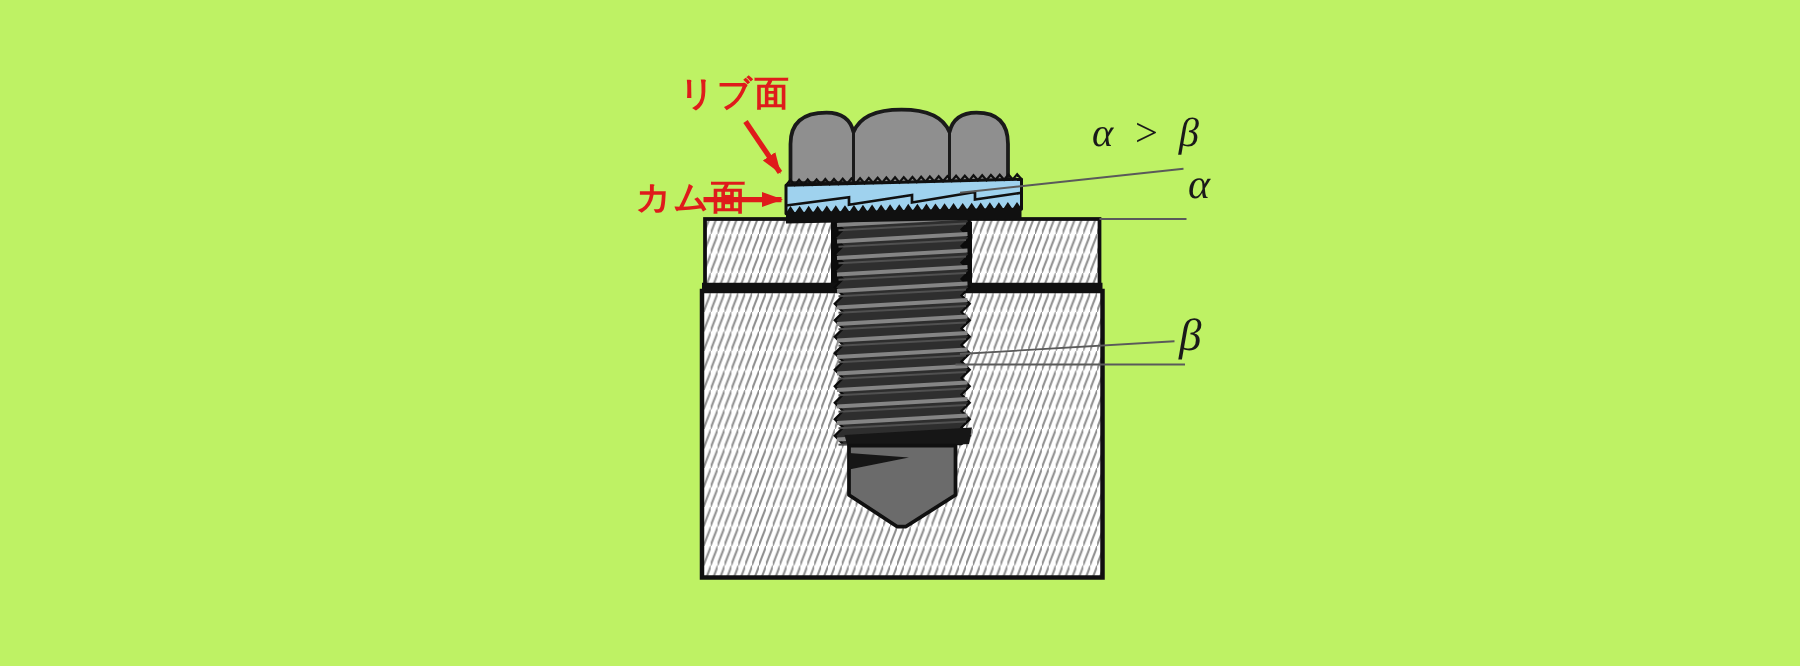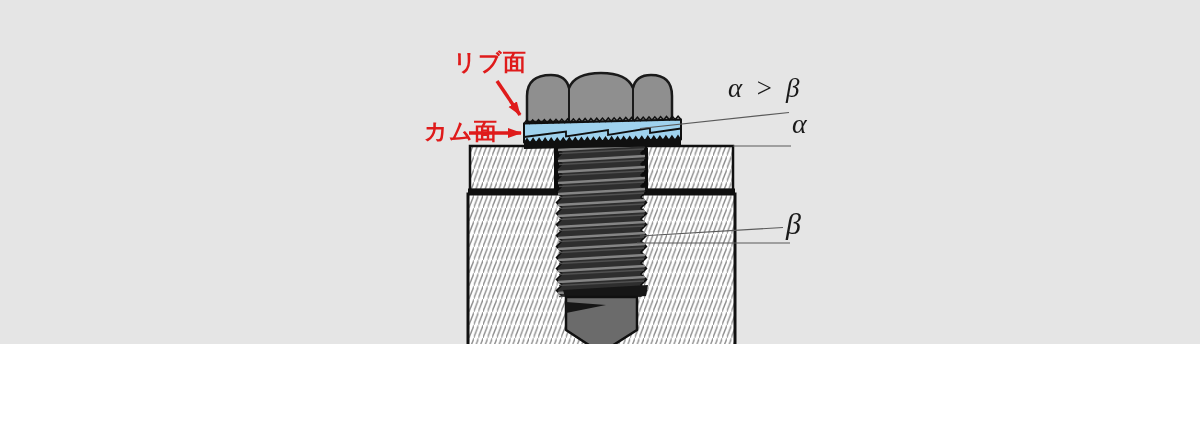--- a/index.html
+++ b/index.html
@@ -1,19 +1,19 @@
 <!DOCTYPE html>
 <html><head>
 <meta charset="utf-8">
 <style>
   html,body{margin:0;padding:0;background:#ffffff;}
   .stage{
     position:relative;
-    width:1200px;height:344px;
-    background:#e5e5e5;
+    width:1200px;height:444px;
+    background:#bef264;
     overflow:hidden;
     font-family:"Liberation Sans", sans-serif;
   }
   .stage svg{position:absolute;left:0;top:0;}
   .lbl{
     position:absolute;
     line-height:1;
     white-space:nowrap;
     user-select:none;
   }

